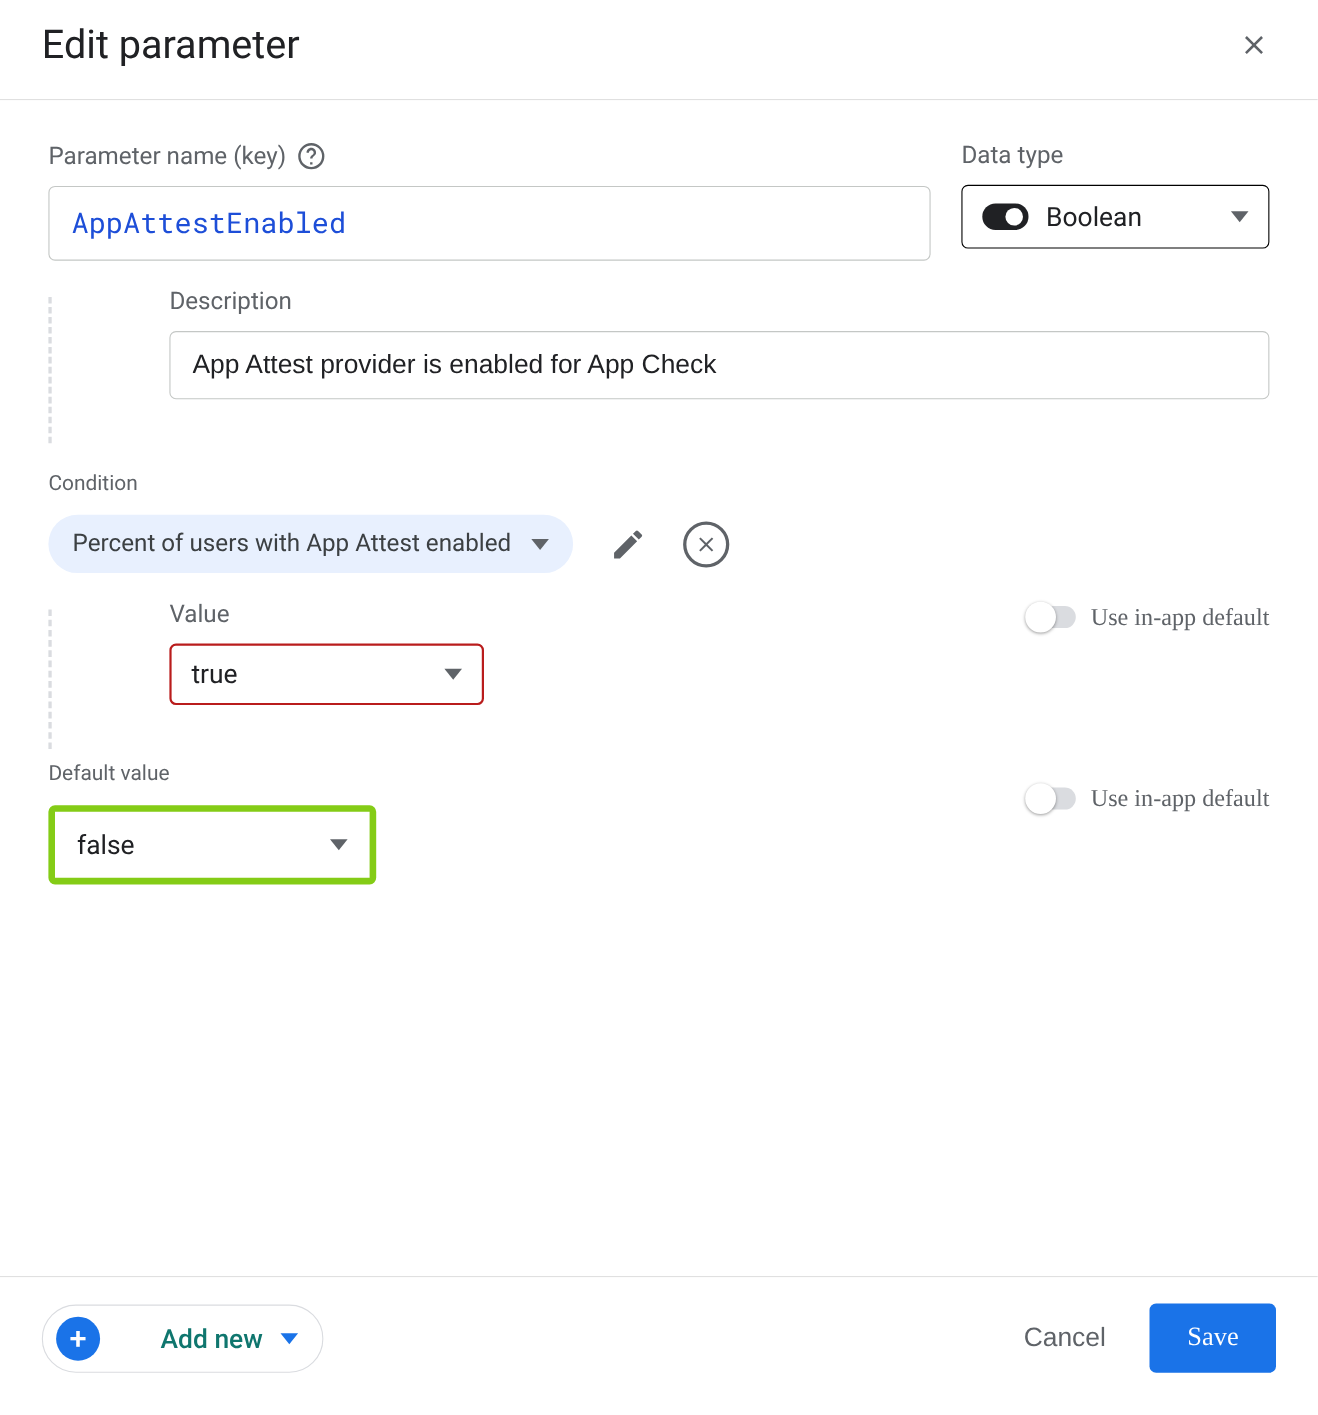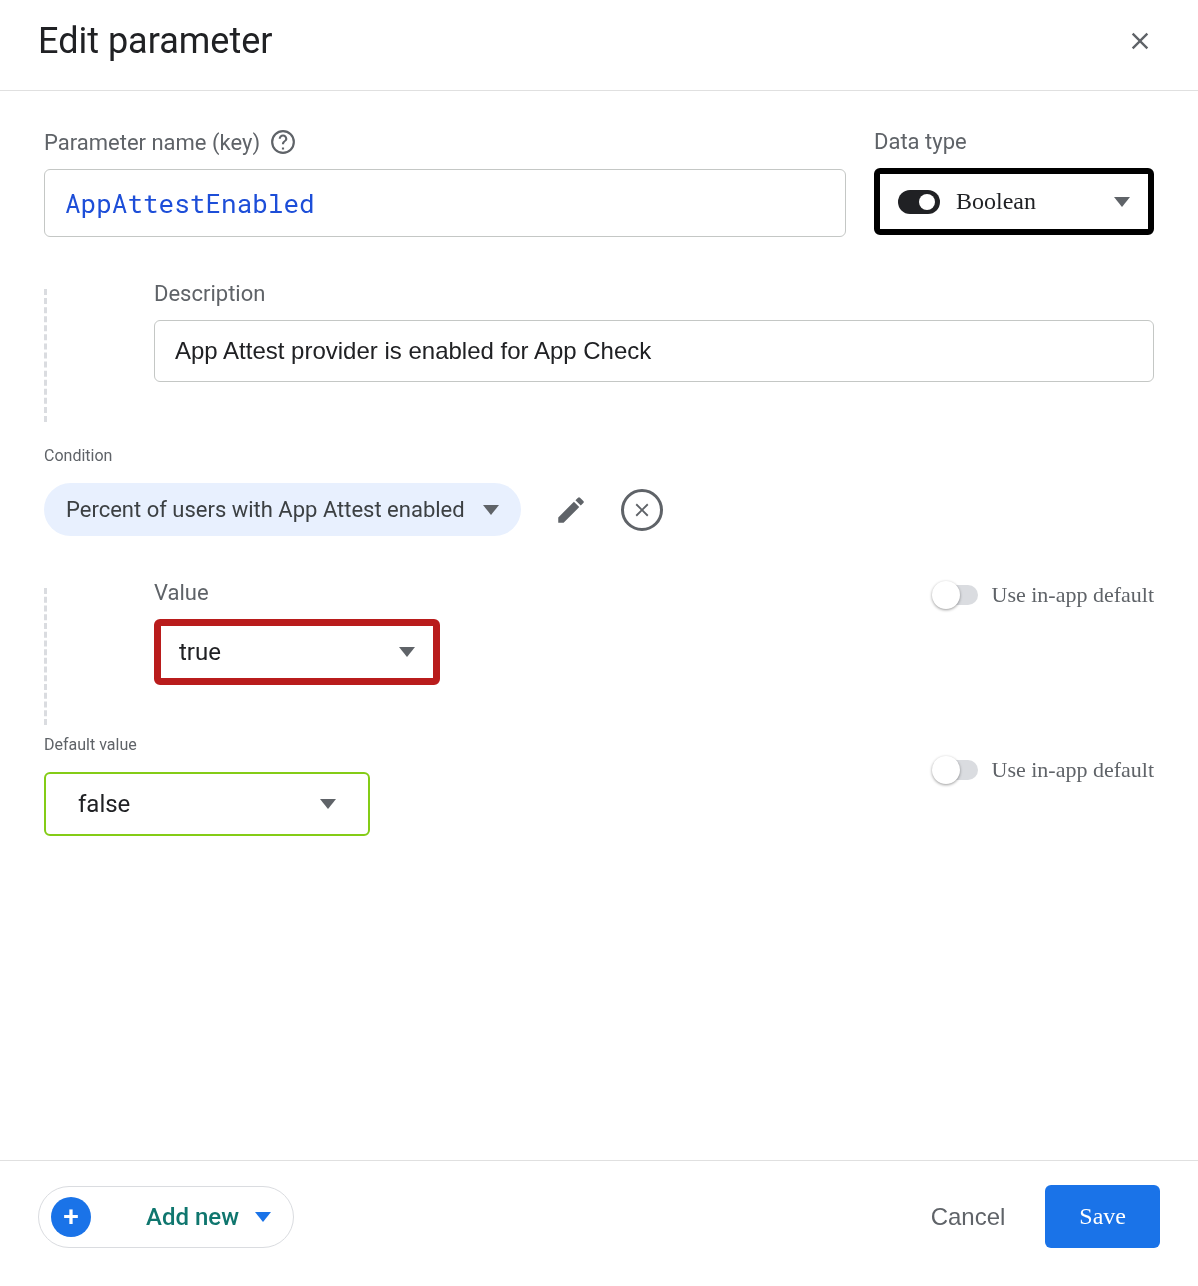--- a/index.html
+++ b/index.html
@@ -62,29 +62,28 @@
     border-radius: 6px;
     padding: 16px 20px;
     font-size: 26px;
     font-family: 'Roboto Mono', Menlo, Consolas, monospace;
     color:#1d4ed8;
     background:#fff;
     outline:none;
   }
   .select-box {
     width:100%;
-    border:6px solid #000000;
+    border:1px solid #000000;
     border-radius:6px;
     padding: 14px 18px;
     display:flex;
     align-items:center;
     gap:16px;
     cursor:pointer;
     background:#fff;
-    font-family:Liberation Serif, serif;
   }
   .select-box .val {
     flex:1;
     font-size: 24px;
     color:#202124;
   }
   .select-box .caret, .select-box-focused .caret {
     width:0;height:0;
     border-left:8px solid transparent;
     border-right:8px solid transparent;
@@ -101,21 +100,21 @@
   .toggle-glyph::after{
     content:'';
     position:absolute;
     width:16px; height:16px;
     background:#fff;
     border-radius:50%;
     top:4px; right:5px;
   }
 
   .indent-block {
-    margin-top: 44px;
+    margin-top: 25px;
     padding-left: 50px;
     position:relative;
     padding-bottom: 40px;
   }
   .indent-block .tree {
     position:absolute;
     left: 0;
     top: 8px;
     bottom: 0;
     border-left: 3px dashed #dadce0;
@@ -125,21 +124,21 @@
     border:1px solid #c4c7c5;
     border-radius:6px;
     padding: 16px 20px;
     font-size: 24px;
     color:#202124;
     background:#fff;
     outline:none;
   }
 
   .section-label {
-    font-size: 16px;
+    font-size: 19px;
     color:#5f6368;
     margin: 24px 0 18px 0;
   }
 
   .chip-row {
     display:flex;
     align-items:center;
     gap: 28px;
     margin-bottom: 10px;
   }
@@ -204,44 +203,44 @@
     content:'';
     position:absolute;
     left:-2px; top:-4px;
     width:28px; height:28px;
     background:#fff;
     border-radius:50%;
     box-shadow:0 1px 3px rgba(0,0,0,0.4);
   }
 
   .select-box-focused {
-    border:7px solid #b91c1c;
+    border:2px solid #b91c1c;
     border-radius:6px;
     padding: 12px 18px;
     display:flex;
     align-items:center;
     gap:16px;
     cursor:pointer;
     width:286px;
     background:#fff;
   }
   .select-box-focused .val {
     flex:1;
     font-size: 24px;
     color:#202124;
   }
   .select-box-small {
-    border:2px solid #84cc16;
+    border:6px solid #84cc16;
     border-radius:6px;
-    padding: 16px 32px;
+    padding: 16px 20px;
     display:flex;
     align-items:center;
     gap:16px;
     cursor:pointer;
-    width:326px;
+    width:298px;
     background:#fff;
   }
   .select-box-small .val {
     flex:1;
     font-size: 24px;
     color:#202124;
   }
   .select-box-small .caret {
     width:0;height:0;
     border-left:8px solid transparent;

